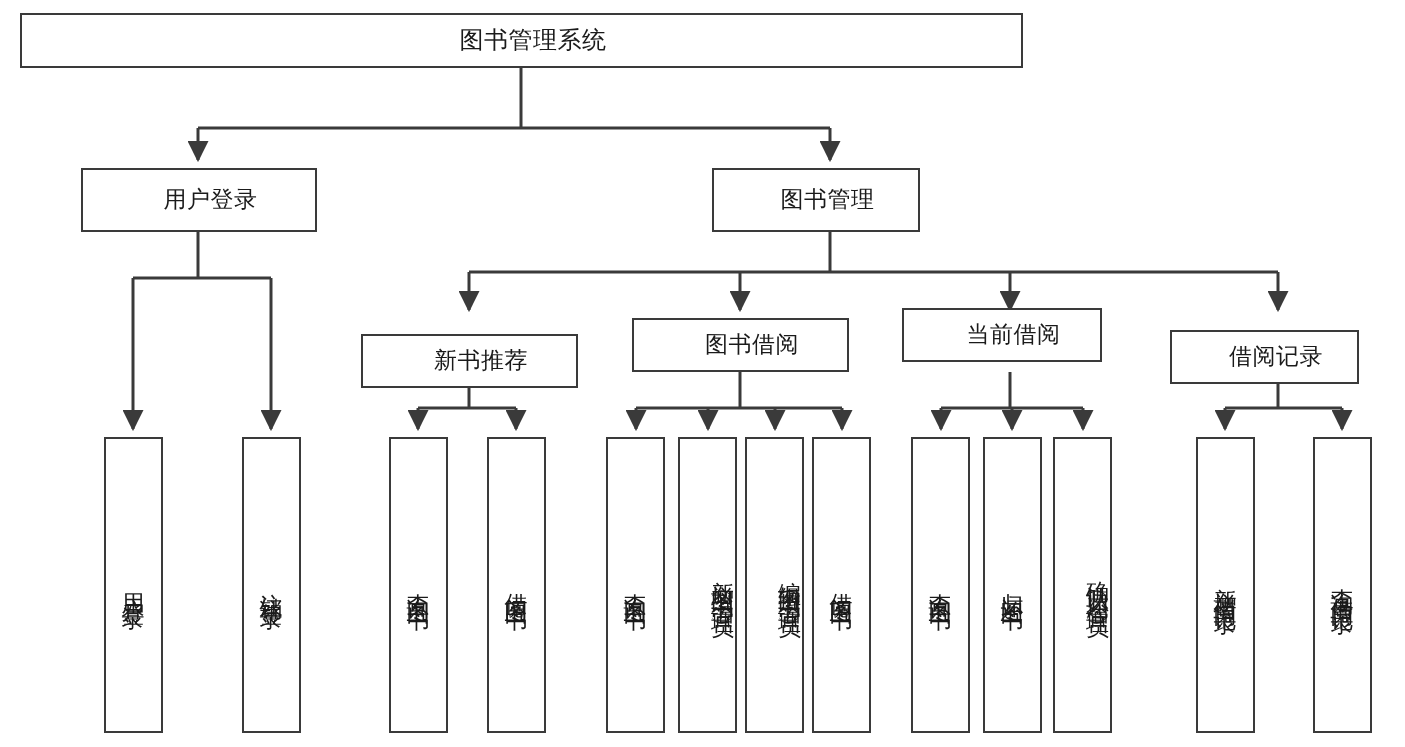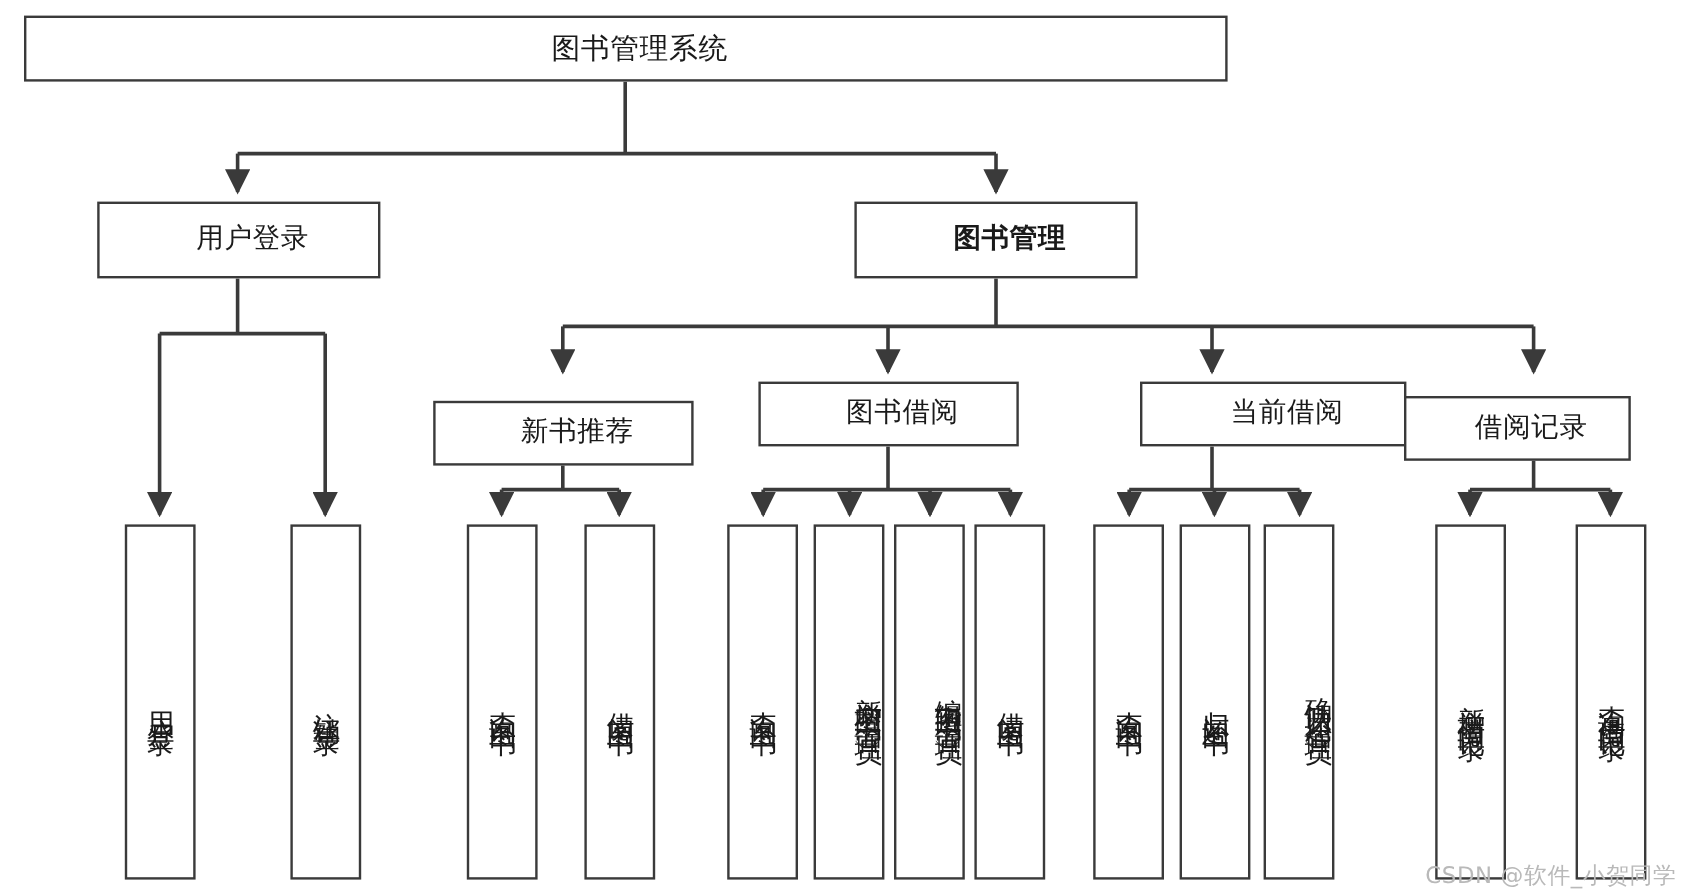--- a/index.html
+++ b/index.html
@@ -119,40 +119,39 @@
       <path d="M 1278 372 L 1278 408"></path>
       <path d="M 1225 408 L 1342 408"></path>
       <path d="M 1225 408 L 1225 429" marker-end="url(#arrow)"></path>
       <path d="M 1342 408 L 1342 429" marker-end="url(#arrow)"></path>
     </g>
   </svg>
 
   <div class="node node-h node-root" style="left:20px; top:13px; width:1003px; height:55px;">图书管理系统</div>
 
   <div class="node node-h" style="left:81px; top:168px; width:236px; height:64px;">用户登录</div>
-  <div class="node node-h" style="left:712px; top:168px; width:236px; height:64px;font-weight:bold;">图书管理</div>
+  <div class="node node-h" style="left:712px; top:168px; width:208px; height:64px;">图书管理</div>
 
   <div class="node node-h" style="left:361px; top:318px; width:217px; height:54px;margin-top:16px;">新书推荐</div>
   <div class="node node-h" style="left:632px; top:318px; width:217px; height:54px;text-align:center;">图书借阅</div>
-  <div class="node node-h" style="left:902px; top:318px; width:222px; height:54px;margin-left:48px;">当前借阅</div>
+  <div class="node node-h" style="left:902px; top:308px; width:200px; height:54px;">当前借阅</div>
   <div class="node node-h" style="left:1170px; top:330px; width:189px; height:54px;">借阅记录</div>
 
   <div class="node node-v" style="left:104px; top:437px; width:59px; height:296px;">用户登录</div>
   <div class="node node-v" style="left:242px; top:437px; width:59px; height:296px;">注销登录</div>
 
   <div class="node node-v" style="left:389px; top:437px; width:59px; height:296px;">查询图书</div>
   <div class="node node-v" style="left:487px; top:437px; width:59px; height:296px;">借阅图书</div>
 
   <div class="node node-v" style="left:606px; top:437px; width:59px; height:296px;">查询图书</div>
   <div class="node node-v align-top" style="left:678px; top:437px; width:59px; height:296px;">新增图书（管理员）</div>
   <div class="node node-v align-top" style="left:745px; top:437px; width:59px; height:296px;">编辑图书（管理员）</div>
   <div class="node node-v" style="left:812px; top:437px; width:59px; height:296px;">借阅图书</div>
 
   <div class="node node-v" style="left:911px; top:437px; width:59px; height:296px;">查询图书</div>
   <div class="node node-v" style="left:983px; top:437px; width:59px; height:296px;">归还图书</div>
   <div class="node node-v align-top" style="left:1053px; top:437px; width:59px; height:296px;">确认归还（管理员）</div>
 
   <div class="node node-v" style="left:1196px; top:437px; width:59px; height:296px;">新增借阅记录</div>
   <div class="node node-v" style="left:1313px; top:437px; width:59px; height:296px;">查询借阅记录</div>
 
-  <div class="watermark">CSDN @软件_小贺同学</div>
 
 </div>
 
 </body></html>

